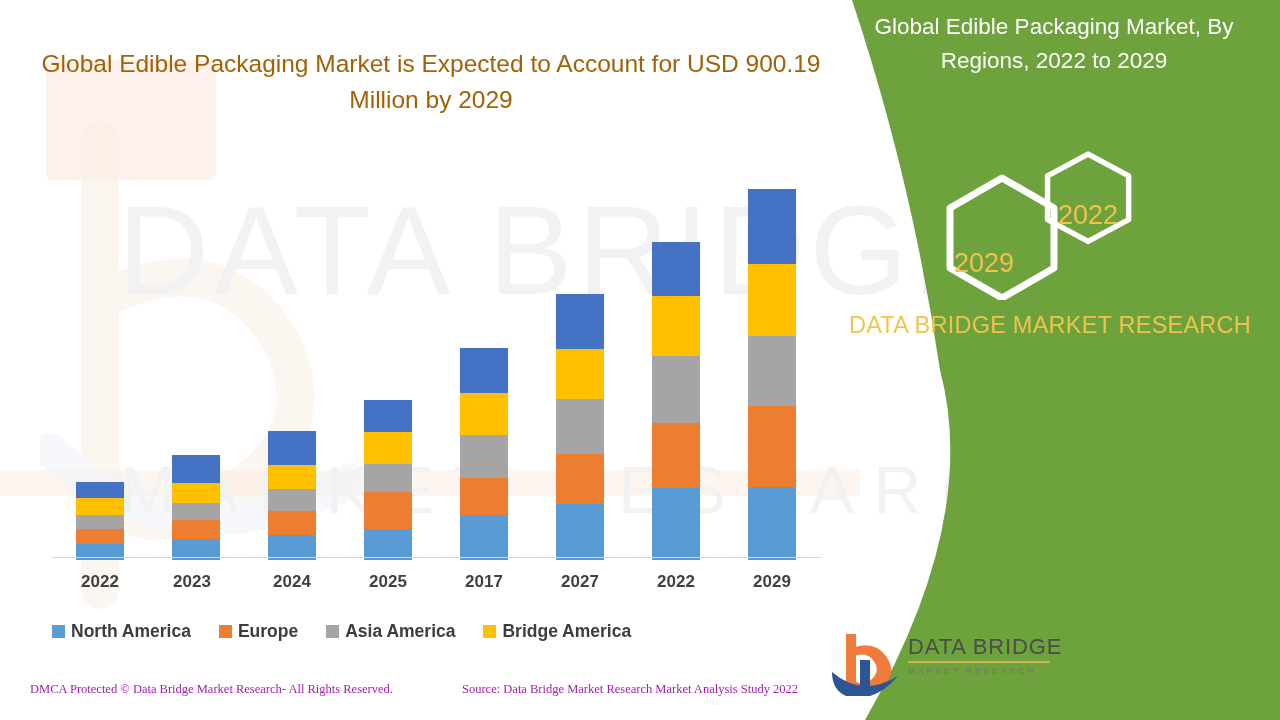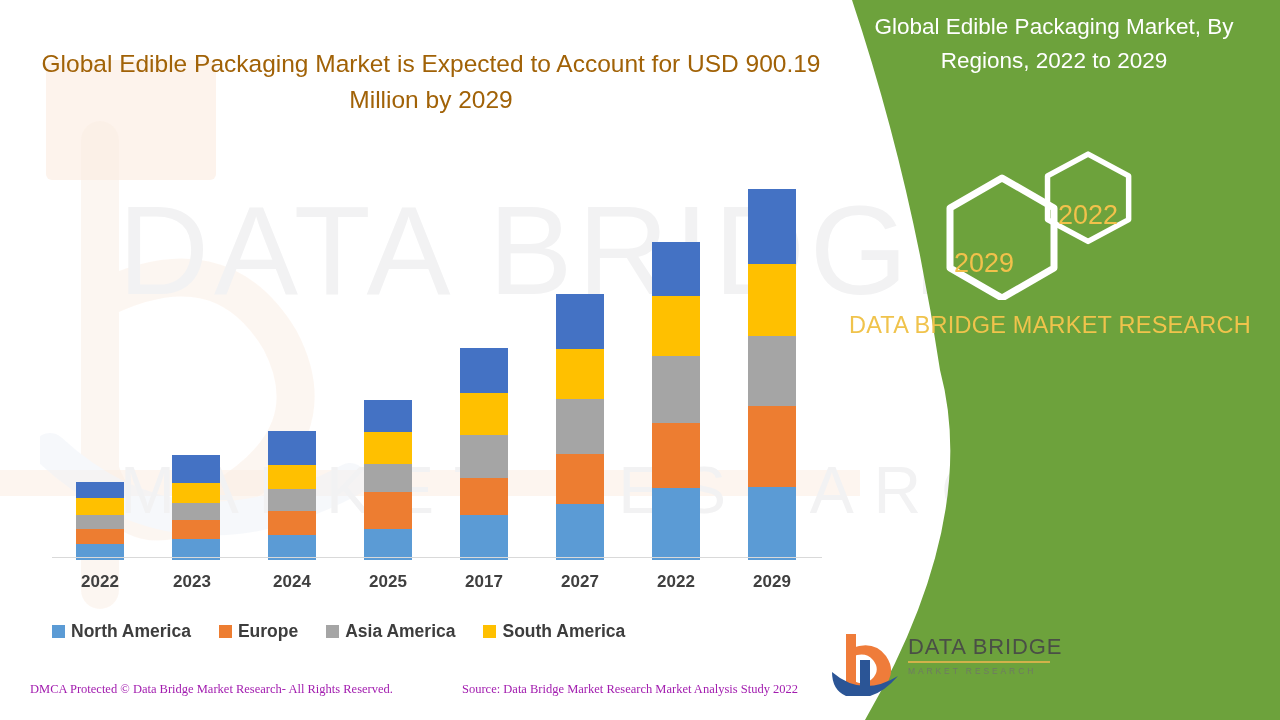--- a/index.html
+++ b/index.html
@@ -207,21 +207,21 @@
       <div class="legend-item">
         <span class="legend-swatch" style="background: rgb(237, 125, 49);"></span>
         <span class="legend-label">Europe</span>
       </div>
       <div class="legend-item">
         <span class="legend-swatch" style="background: rgb(165, 165, 165);"></span>
         <span class="legend-label">Asia America</span>
       </div>
       <div class="legend-item">
         <span class="legend-swatch" style="background: rgb(255, 192, 0);"></span>
-        <span class="legend-label">South America</span>
+        <span class="legend-label">Bridge America</span>
       </div>
     </div>
 
   <div class="footer">
     <div class="footer-dmca">DMCA Protected © Data Bridge Market Research- All Rights Reserved.</div>
     <div class="footer-source">Source: Data Bridge Market Research Market Analysis Study 2022</div>
   </div>
 
   <div class="green-panel">
     <svg class="green-svg" viewBox="0 0 460 720" preserveAspectRatio="none">

